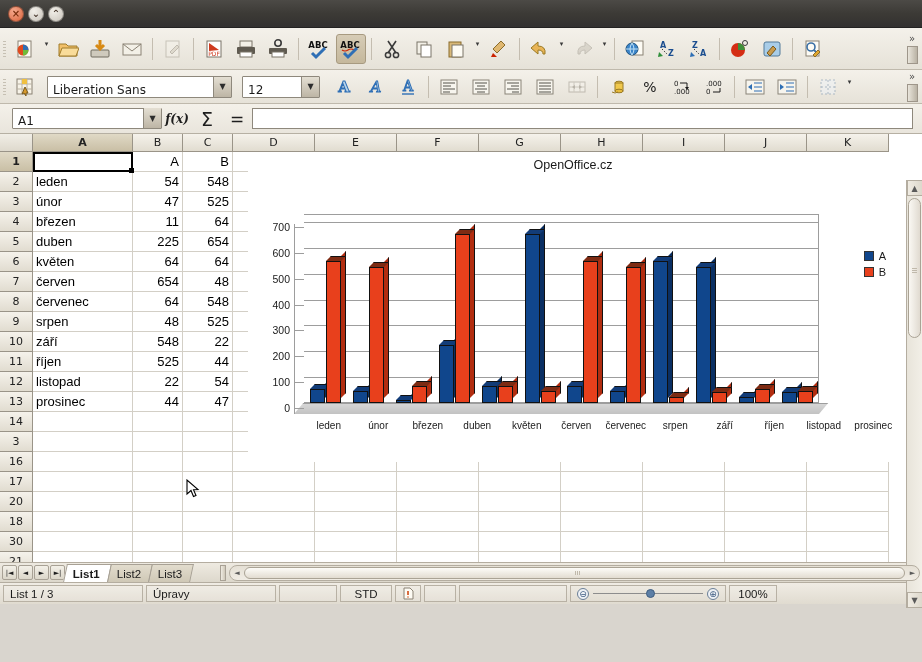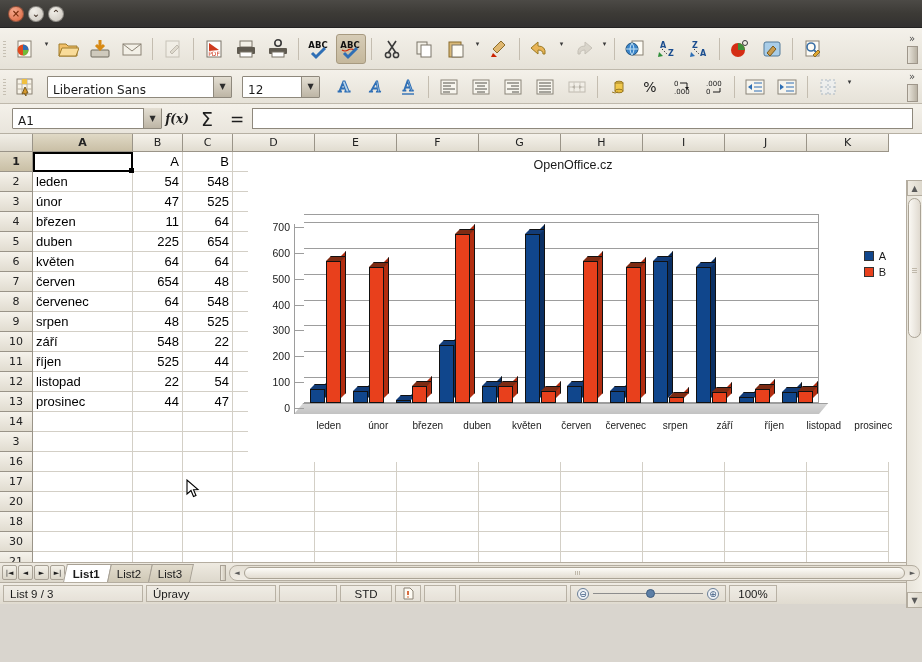--- a/index.html
+++ b/index.html
@@ -1169,21 +1169,21 @@
     <div class="hscroll">
       <div class="hsarrow">◄</div>
       <div class="hthumb" style="flex:1;margin:0 1px;">
         <span class="ridge"></span>
       </div>
       <div class="hsarrow">►</div>
     </div>
   </div>
 
   <div class="statusbar">
-    <div class="sfield" style="width:140px">List 9 / 3</div>
+    <div class="sfield" style="width:140px">List 1 / 3</div>
     <div class="sfield" style="width:130px">Úpravy</div>
     <div class="sfield" style="width:58px"></div>
     <div class="sfield c" style="width:52px">STD</div>
     <div class="sfield c" style="width:26px">
       <svg width="11" height="13" viewBox="0 0 11 13">
         <path d="M1 1 h6 l3 3 v8 h-9 z" fill="#fdfbf4" stroke="#8a8274"></path>
         <path d="M5 4 v4 M5 9.5 v1" stroke="#d04a14" stroke-width="1.6"></path>
       </svg>
     </div>
     <div class="sfield" style="width:32px"></div>

